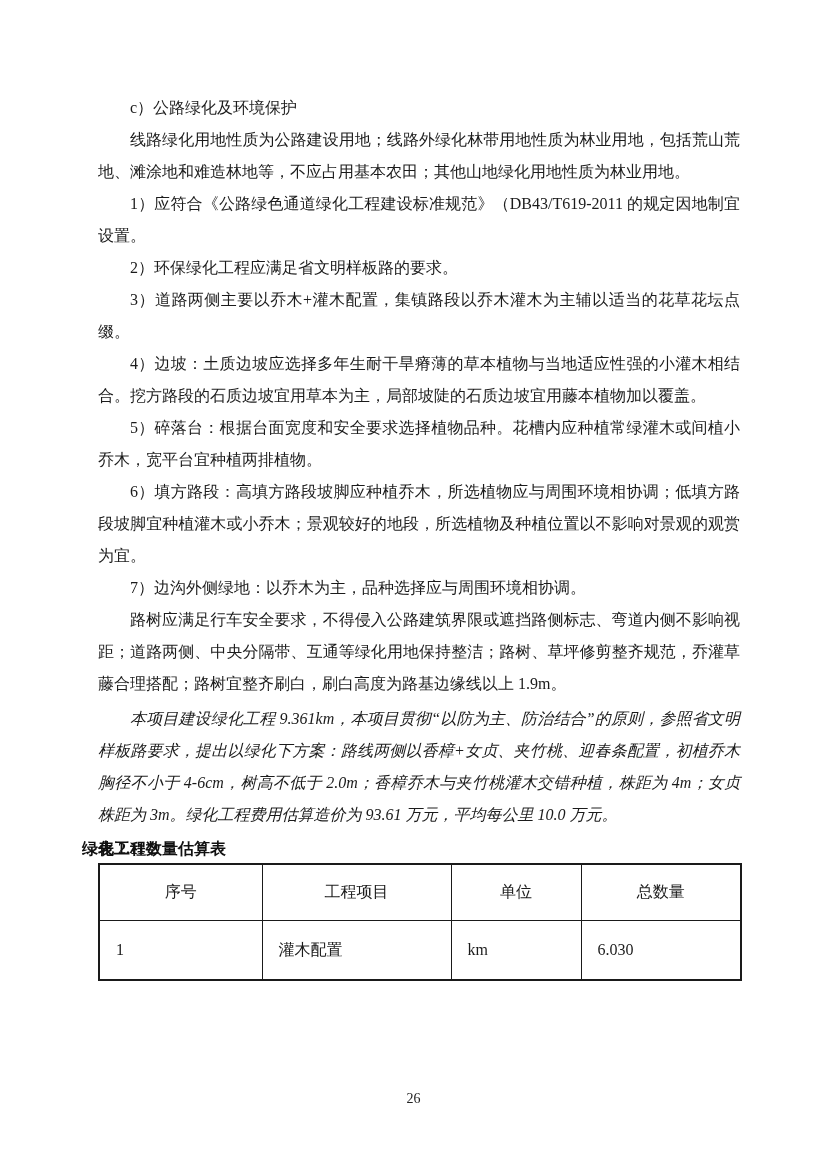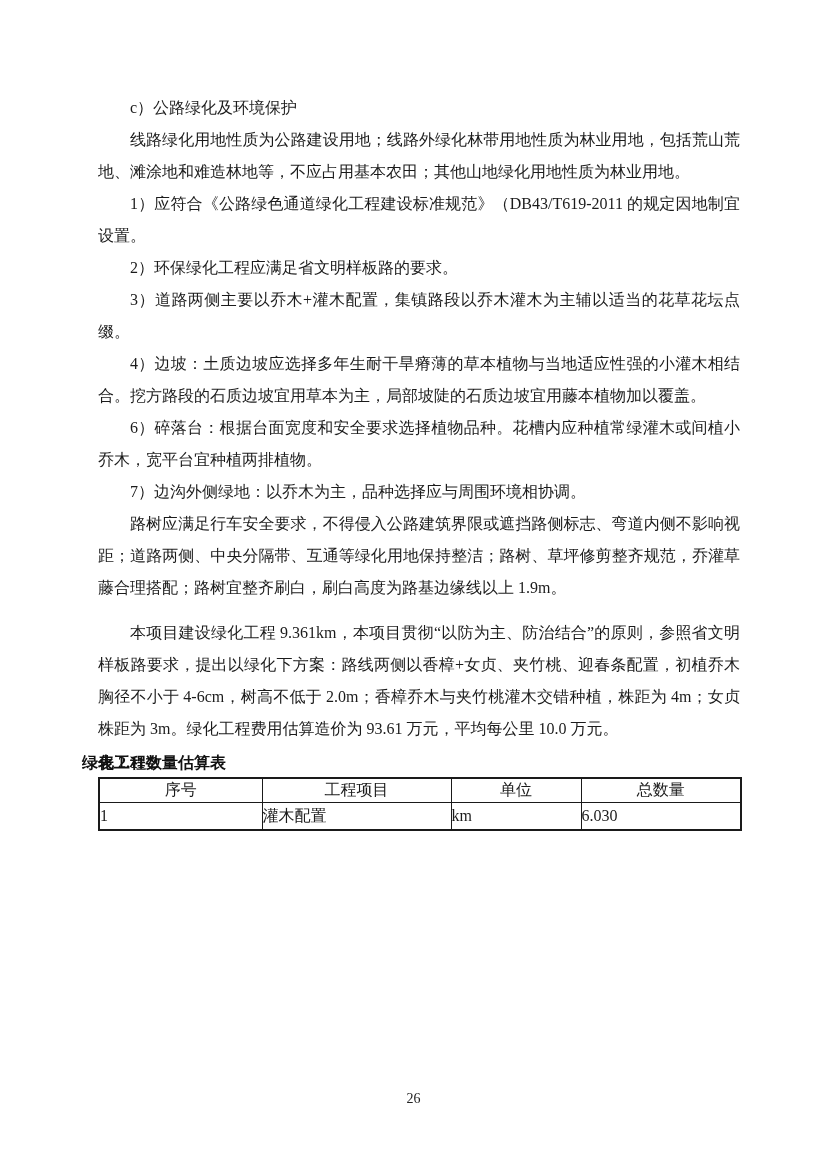--- a/index.html
+++ b/index.html
@@ -19,21 +19,21 @@
   }
   .para {
     margin: 0;
     font-size: 16px;
     line-height: 32px;
     color: #1b1b1b;
     text-align: justify;
     text-indent: 2em;
     word-break: break-all;
   }
-  .space-before { margin-top: 13px; }
+  .space-before { margin-top: 3px; font-style: italic; }
   .table-caption {
     position: relative;
     margin-top: 3px;
     height: 29px;
     line-height: 29px;
     font-size: 16px;
     font-weight: bold;
     color: #111111;
   }
   .cap-label {
@@ -53,21 +53,21 @@
     border-collapse: collapse;
     table-layout: fixed;
     border: 2px solid #1a1a1a;
   }
   table.est-table th, table.est-table td {
     border: 1px solid #1a1a1a;
     font-weight: normal;
     font-size: 16px;
     color: #1b1b1b;
     vertical-align: middle;
-    padding: 0;
+    padding: 16px;
     font-family: "Liberation Serif", "DejaVu Serif", serif;
   }
   table.est-table th { height: 23px; }
   table.est-table td { height: 26px; }
   .page-number {
     position: absolute;
     top: 1089px;
     left: 0;
     width: 100%;
     text-align: center;
@@ -81,21 +81,22 @@
 
 <div class="page">
   <div class="content">
 
     <p class="para">c）公路绿化及环境保护</p>
     <p class="para">线路绿化用地性质为公路建设用地；线路外绿化林带用地性质为林业用地，包括荒山荒地、滩涂地和难造林地等，不应占用基本农田；其他山地绿化用地性质为林业用地。</p>
     <p class="para">1）应符合《公路绿色通道绿化工程建设标准规范》（DB43/T619-2011 的规定因地制宜设置。</p>
     <p class="para">2）环保绿化工程应满足省文明样板路的要求。</p>
     <p class="para">3）道路两侧主要以乔木+灌木配置，集镇路段以乔木灌木为主辅以适当的花草花坛点缀。</p>
     <p class="para">4）边坡：土质边坡应选择多年生耐干旱瘠薄的草本植物与当地适应性强的小灌木相结合。挖方路段的石质边坡宜用草本为主，局部坡陡的石质边坡宜用藤本植物加以覆盖。</p>
-    <p class="para">6）碎落台：根据台面宽度和安全要求选择植物品种。花槽内应种植常绿灌木或间植小乔木，宽平台宜种植两排植物。</p>
+    <p class="para">5）碎落台：根据台面宽度和安全要求选择植物品种。花槽内应种植常绿灌木或间植小乔木，宽平台宜种植两排植物。</p>
+    <p class="para">6）填方路段：高填方路段坡脚应种植乔木，所选植物应与周围环境相协调；低填方路段坡脚宜种植灌木或小乔木；景观较好的地段，所选植物及种植位置以不影响对景观的观赏为宜。</p>
     <p class="para">7）边沟外侧绿地：以乔木为主，品种选择应与周围环境相协调。</p>
     <p class="para">路树应满足行车安全要求，不得侵入公路建筑界限或遮挡路侧标志、弯道内侧不影响视距；道路两侧、中央分隔带、互通等绿化用地保持整洁；路树、草坪修剪整齐规范，乔灌草藤合理搭配；路树宜整齐刷白，刷白高度为路基边缘线以上 1.9m。</p>
     <p class="para space-before">本项目建设绿化工程 9.361km，本项目贯彻“以防为主、防治结合”的原则，参照省文明样板路要求，提出以绿化下方案：路线两侧以香樟+女贞、夹竹桃、迎春条配置，初植乔木胸径不小于 4-6cm，树高不低于 2.0m；香樟乔木与夹竹桃灌木交错种植，株距为 4m；女贞株距为 3m。绿化工程费用估算造价为 93.61 万元，平均每公里 10.0 万元。</p>
 
     <div class="table-caption">
       <span class="cap-label">表 2.11-2</span>
       <span class="cap-title">绿化工程数量估算表</span>
     </div>
 
     <table class="est-table">

